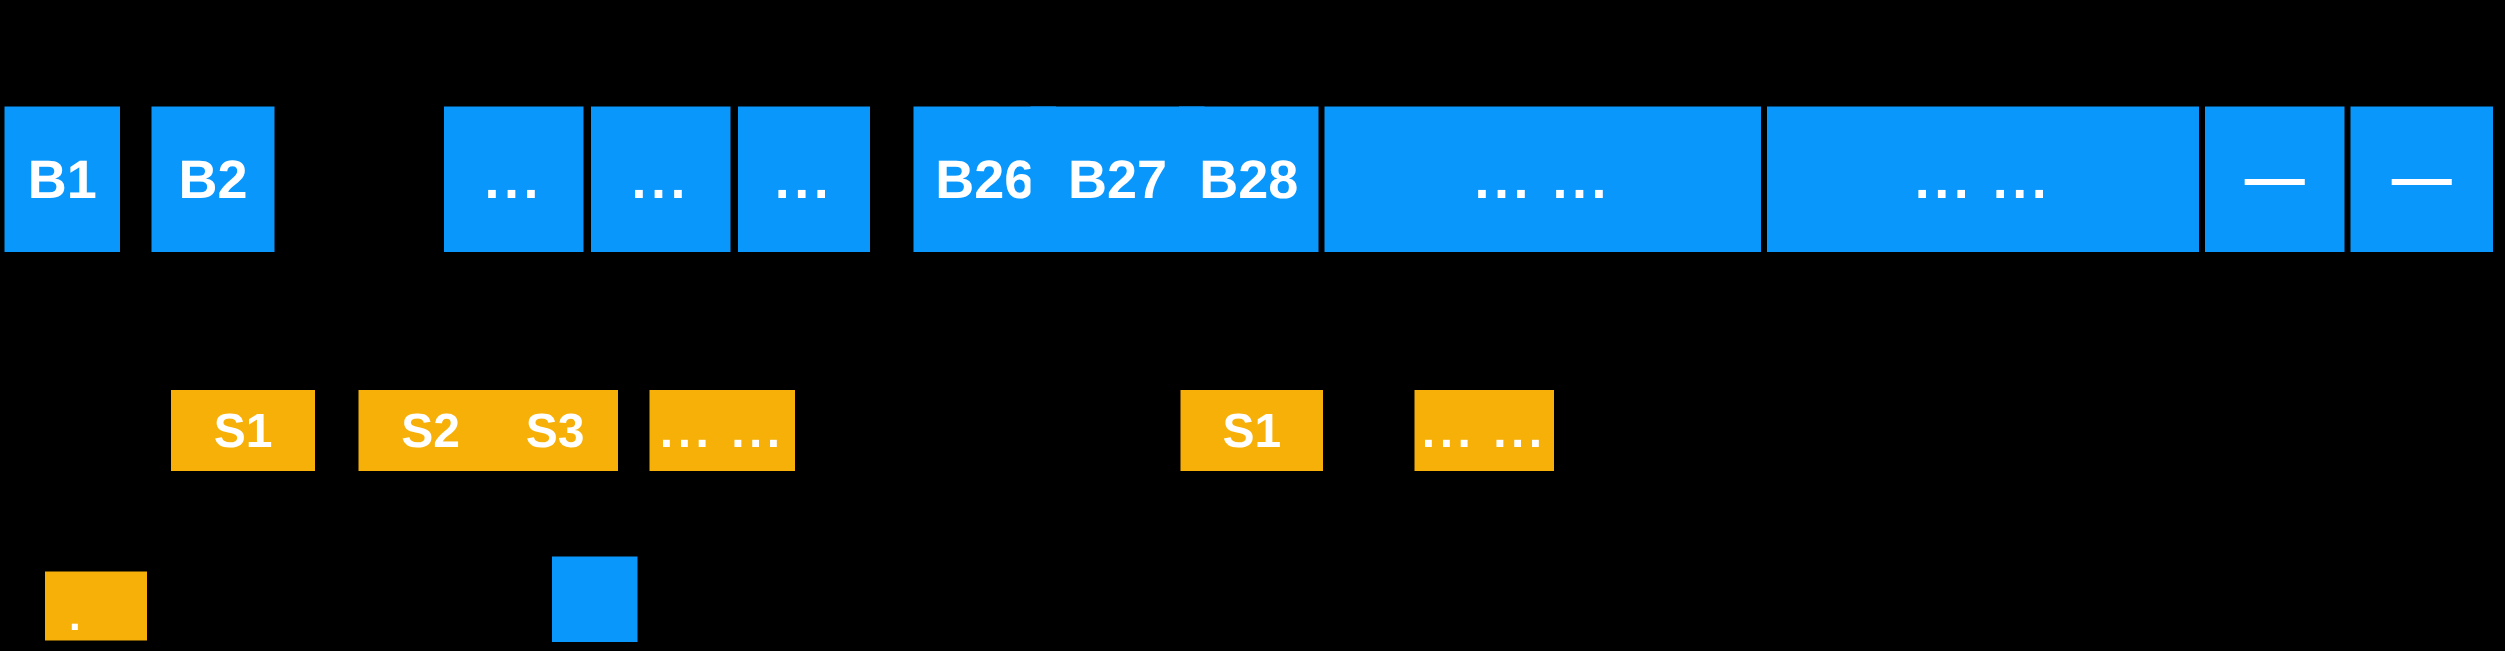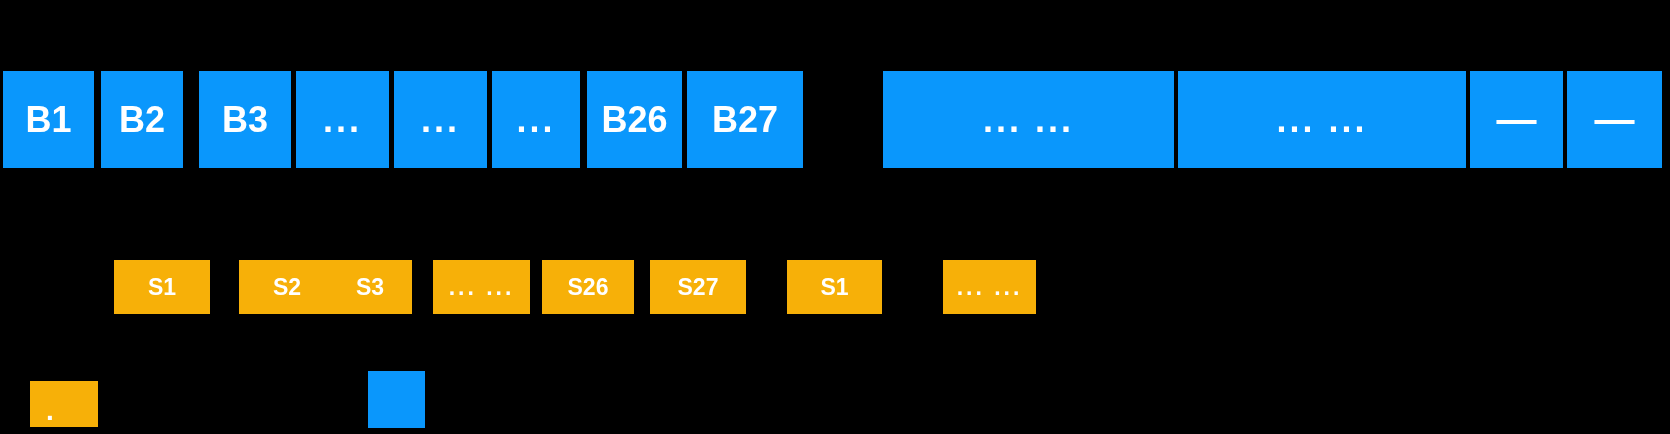--- a/index.html
+++ b/index.html
@@ -29,21 +29,21 @@
   .block {
     top: 71px;
     height: 97px;
     background: var(--blue);
     font-size: 36px;
   }
   .shard {
     top: 260px;
     height: 54px;
     background: var(--orange);
-    font-size: 23px;
+    font-size: 32px;
   }
   .dots-label { letter-spacing: 3px; }
   .dash-label { font-size: 40px; font-weight: 900; letter-spacing: 0; }
   .swatch { position: absolute; }
   .swatch-orange {
     left: 30px; top: 381px; width: 68px; height: 46px;
     background: var(--orange);
   }
   .swatch-blue {
     left: 368px; top: 371px; width: 57px; height: 57px;
@@ -57,43 +57,43 @@
     font-size: 28px;
     font-weight: bold;
     line-height: 1;
   }
 </style>
 </head>
 <body>
 
 <div class="canvas">
 
-  <div class="box block" style="left:3px;width:91px">
+  <div class="box block" style="left:3px;width:77px">
     <span>B1</span>
   </div>
   <div class="box block" style="left:101px;width:82px">
     <span>B2</span>
-  </div>
-  <div class="box block" style="left:199px;width:92px">
-    <span>B3</span>
   </div>
   <div class="box block" style="left:296px;width:93px">
     <span class="dots-label">...</span>
   </div>
   <div class="box block" style="left:394px;width:93px">
     <span class="dots-label">...</span>
   </div>
   <div class="box block" style="left:492px;width:88px">
     <span class="dots-label">...</span>
   </div>
-  <div class="box block" style="left:587px;width:95px">
+  <div class="box block" style="left:609px;width:95px">
     <span>B26</span>
   </div>
   <div class="box block" style="left:687px;width:116px">
     <span>B27</span>
+  </div>
+  <div class="box block" style="left:786px;width:93px">
+    <span>B28</span>
   </div>
   <div class="box block" style="left:883px;width:291px">
     <span class="dots-label">... ...</span>
   </div>
   <div class="box block" style="left:1178px;width:288px">
     <span class="dots-label">... ...</span>
   </div>
   <div class="box block" style="left:1470px;width:93px">
     <span class="dash-label">—</span>
   </div>
@@ -106,26 +106,20 @@
   </div>
   <div class="box shard" style="left:239px;width:96px">
     <span>S2</span>
   </div>
   <div class="box shard" style="left:328px;width:84px">
     <span>S3</span>
   </div>
   <div class="box shard" style="left:433px;width:97px">
     <span class="dots-label">... ...</span>
   </div>
-  <div class="box shard" style="left:542px;width:92px">
-    <span>S26</span>
-  </div>
-  <div class="box shard" style="left:650px;width:96px">
-    <span>S27</span>
-  </div>
   <div class="box shard" style="left:787px;width:95px">
     <span>S1</span>
   </div>
   <div class="box shard" style="left:943px;width:93px">
     <span class="dots-label">... ...</span>
   </div>
 
   <div class="swatch swatch-orange">
     <span class="swatch-mark">.</span>
   </div>

